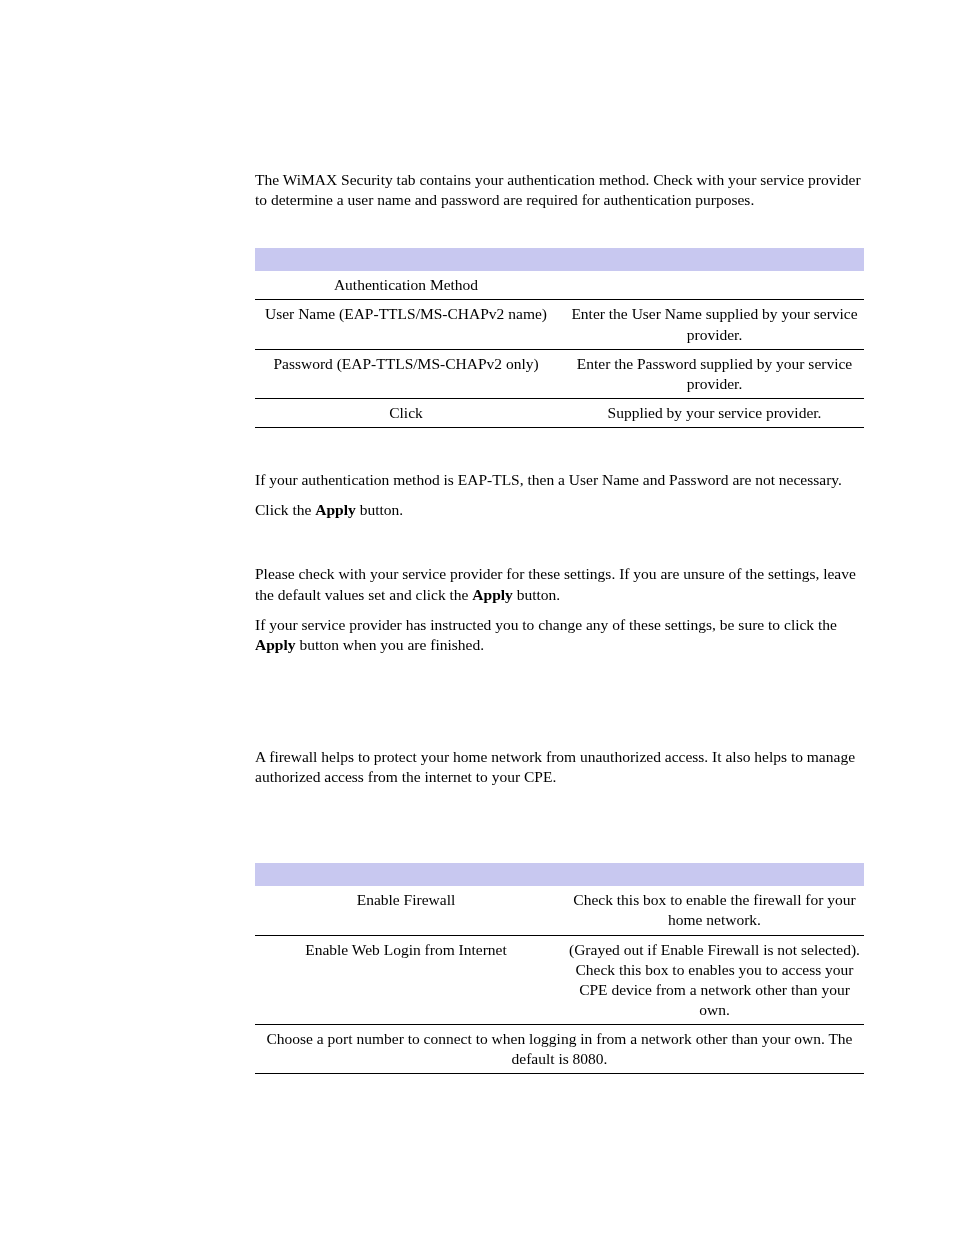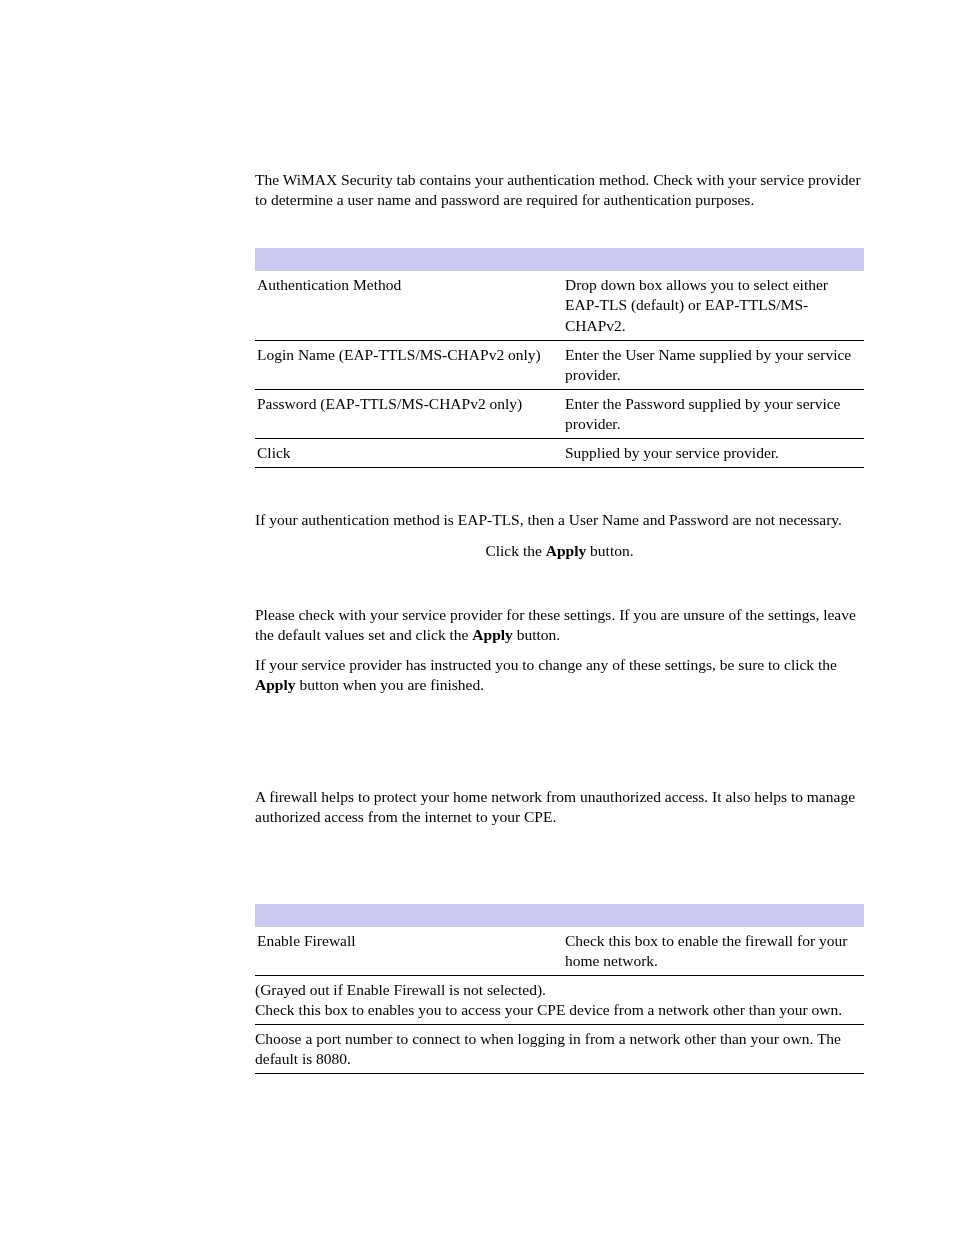--- a/index.html
+++ b/index.html
@@ -16,20 +16,21 @@
       padding: 170px 90px 60px 255px;
       font-size: 15.5px;
       line-height: 1.3;
     }
     .intro-paragraph {
       margin-bottom: 38px;
     }
     .table-container {
       width: 100%;
       margin-bottom: 42px;
+      text-align: center;
     }
     .table-header-band {
       width: 100%;
       height: 23px;
       background-color: #c8c8f0;
     }
     .table-row {
       display: flex;
       border-bottom: 1px solid #000000;
       padding: 4px 0 4px 0;
@@ -45,45 +46,43 @@
     }
     .col-right {
       flex: 1;
       padding-left: 0;
     }
     .paragraph {
       margin-bottom: 10px;
     }
     .section-gap-medium {
       margin-bottom: 44px;
-      text-align: center;
     }
     .section-gap-large {
       margin-bottom: 92px;
     }
     .section-gap-xlarge {
       margin-bottom: 76px;
     }
     strong {
       font-weight: bold;
     }
   </style>
 </head>
 <body>
 
 <div class="intro-paragraph">The WiMAX Security tab contains your authentication method. Check with your service provider to determine a user name and password are required for authentication purposes.</div>
 
 <div class="table-container">
   <div class="table-header-band"></div>
   <div class="table-row">
     <div class="col-left">Authentication Method</div>
-    <div class="col-right">Drop down box allows you to select either EAP-TLS (default) or EAP-TTLS/MS-CHAPv2.</div>
   </div>
   <div class="table-row">
-    <div class="col-left">Login Name (EAP-TTLS/MS-CHAPv2 only)</div>
+    <div class="col-left">User Name (EAP-TTLS/MS-CHAPv2 name)</div>
     <div class="col-right">Enter the User Name supplied by your service provider.</div>
   </div>
   <div class="table-row">
     <div class="col-left">Password (EAP-TTLS/MS-CHAPv2 only)</div>
     <div class="col-right">Enter the Password supplied by your service provider.</div>
   </div>
   <div class="table-row">
     <div class="col-left">Click</div>
     <div class="col-right">Supplied by your service provider.</div>
   </div>
@@ -105,18 +104,19 @@
 
 <div class="paragraph section-gap-xlarge">A firewall helps to protect your home network from unauthorized access. It also helps to manage authorized access from the internet to your CPE.</div>
 
 <div class="table-container">
   <div class="table-header-band"></div>
   <div class="table-row">
     <div class="col-left">Enable Firewall</div>
     <div class="col-right">Check this box to enable the firewall for your home network.</div>
   </div>
   <div class="table-row">
+    <div class="col-left">Enable Web Login from Internet</div>
     <div class="col-right"><span>(Grayed out if Enable Firewall is not selected).</span><br><span>Check this box to enables you to access your CPE device from a network other than your own.</span></div>
   </div>
   <div class="table-row">
     <div class="col-right">Choose a port number to connect to when logging in from a network other than your own. The default is 8080.</div>
   </div>
 </div>
 
 </body></html>

